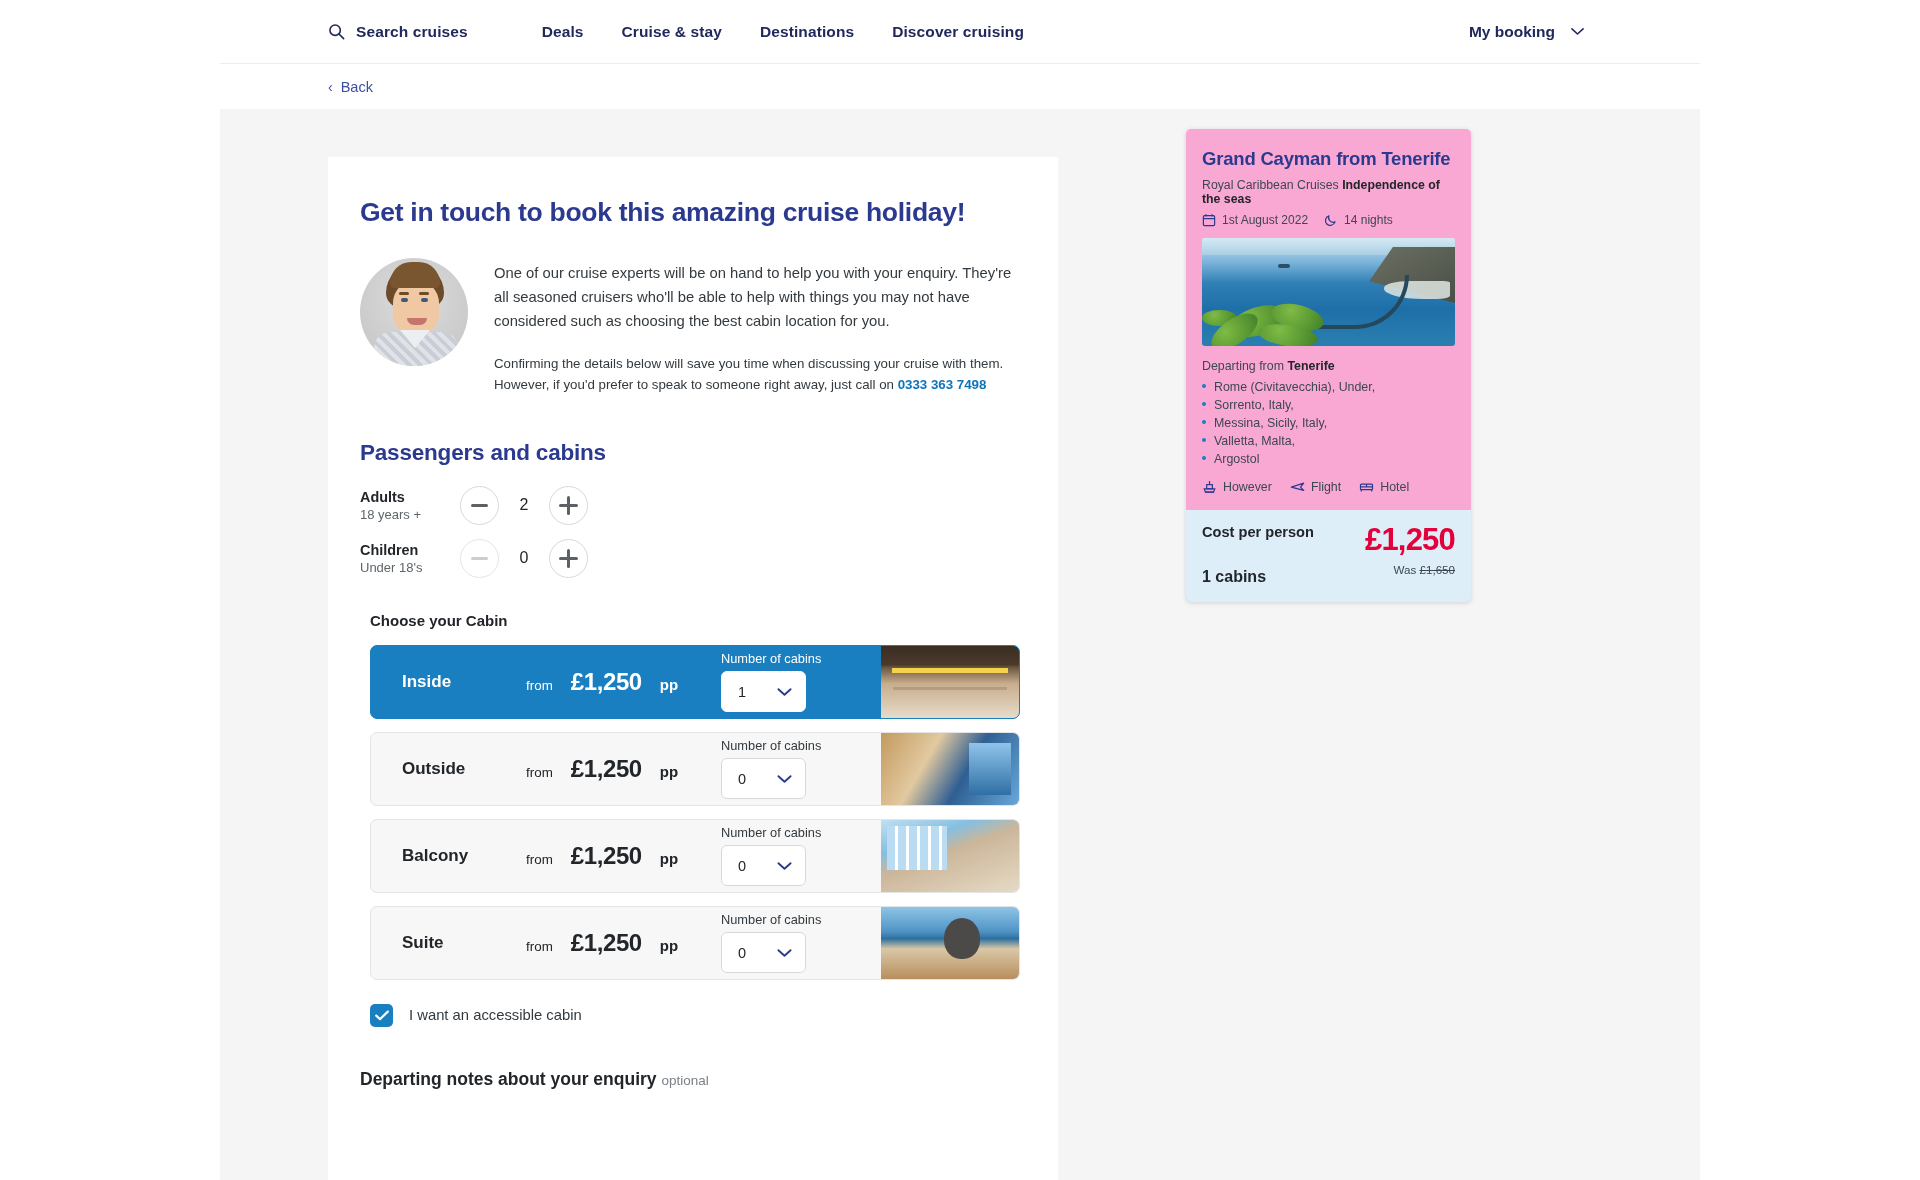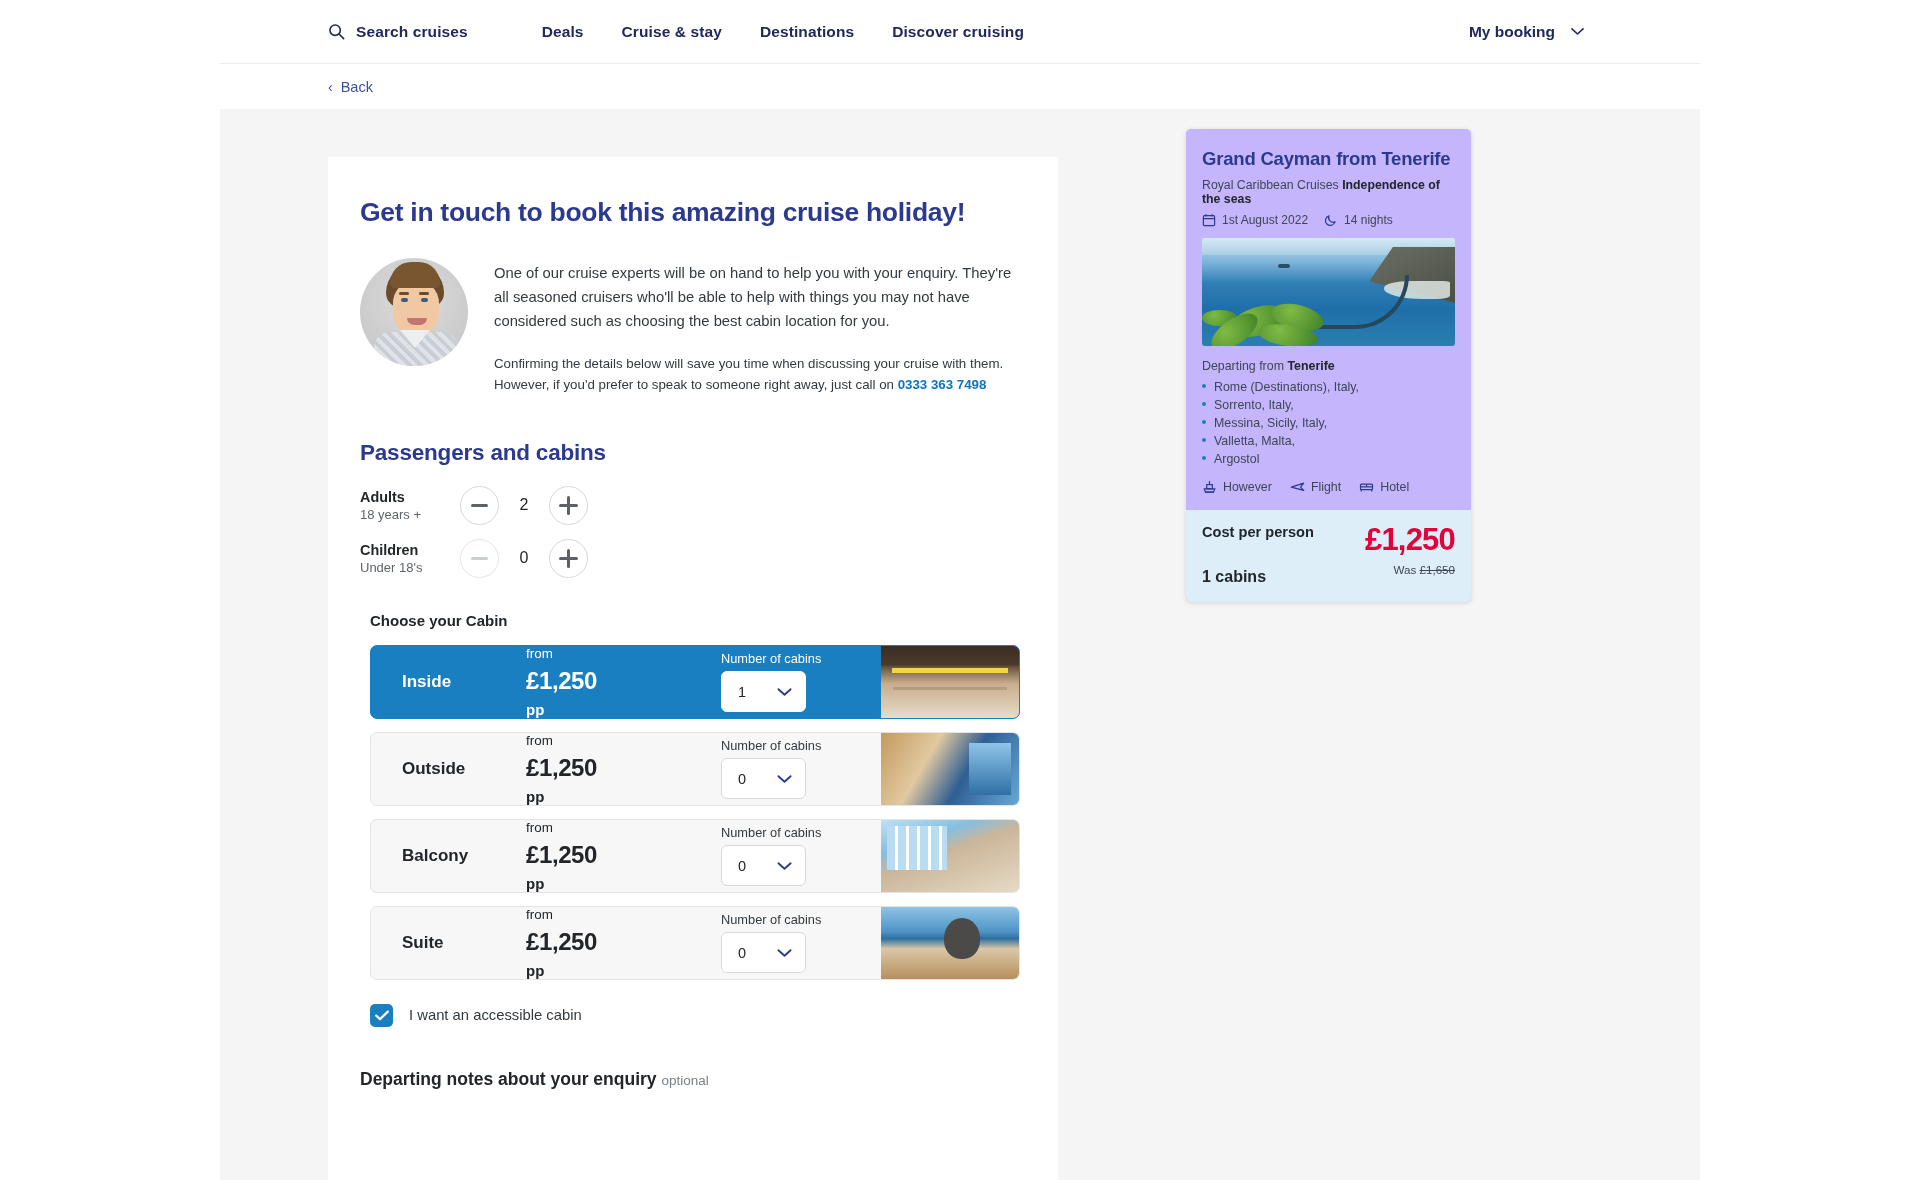--- a/index.html
+++ b/index.html
@@ -132,21 +132,21 @@
   .cabin {
     position: relative; height: 74px; border-radius: 7px; margin-bottom: 13px;
     background: #f7f7f7; border: 1px solid #e2e4e6; overflow: hidden;
     display: flex; align-items: center; cursor: pointer;
   }
   .cabin.selected { background: #1a7fc1; border-color: #1a7fc1; }
   .cabin-name {
     width: 155px; padding-left: 31px; font-size: 17px; font-weight: 700; color: #22262a;
   }
   .cabin.selected .cabin-name { color: #ffffff; }
-  .cabin-price { width: 195px; color: #22262a; display:flex; align-items:baseline; gap:6px;flex-direction:column; }
+  .cabin-price { width: 195px; color: #22262a; display:flex; align-items:baseline; gap:18px; }
   .cabin.selected .cabin-price { color: #ffffff; }
   .cp-from { font-size: 13.4px; }
   .cp-amt { font-size: 24px; font-weight: 700; letter-spacing: -0.4px; }
   .cp-pp { font-size: 15px; font-weight: 700; }
   .cabin-sel { width: 130px; }
   .cs-label { font-size: 12.8px; color: #333a3f; margin-bottom: 5px; }
   .cabin.selected .cs-label { color: #ffffff; }
   .cs-box {
     width: 85px; height: 41px; background: #ffffff; border: 1px solid #d6d9dc;
     border-radius: 6px; display: flex; align-items: center; justify-content: space-between;
@@ -183,21 +183,21 @@
   }
   .chk svg { width: 14px; height: 11px; display: block; }
   .acc-label { font-size: 14.8px; color: #333a3f; }
 
   .notes-head { margin-top: 42px; font-size: 17.5px; font-weight: 700; color: #22262a; }
   .notes-opt { font-size: 13.5px; font-weight: 400; color: #7b8187; margin-left: 5px; }
 
   
   .summary {
     position: absolute; left: 966px; top: 20px; width: 285px;
-    background: #c4b5fd; border-radius: 5px; box-shadow: 0 1px 5px rgba(0,0,0,.14);
+    background: #f9a8d4; border-radius: 5px; box-shadow: 0 1px 5px rgba(0,0,0,.14);
     overflow: hidden;
   }
   .sum-pad { padding: 18px 16px 0 16px; }
   .sum-title {
     font-size: 18.5px; font-weight: 700; color: #2b3a8f; line-height: 1.25;
     letter-spacing: -0.2px; margin-bottom: 8px;
   }
   .sum-line { font-size: 12.3px; color: #3d4654; margin-bottom: 7px; }
   .sum-line b { color: #22262a; }
   .sum-meta { display: flex; align-items: center; gap: 16px; margin-bottom: 11px; }
@@ -505,21 +505,21 @@
         </div>
 
         <div class="dep">
           <span>Departing from</span>
           <b>Tenerife</b>
         </div>
 
         <ul class="ports">
           <li>
                 <span class="bul"></span>
-                <span>Rome (Destinations), Italy,</span>
+                <span>Rome (Civitavecchia), Under,</span>
               </li>
           <li>
                 <span class="bul"></span>
                 <span>Sorrento, Italy,</span>
               </li>
           <li>
                 <span class="bul"></span>
                 <span>Messina, Sicily, Italy,</span>
               </li>
           <li>

